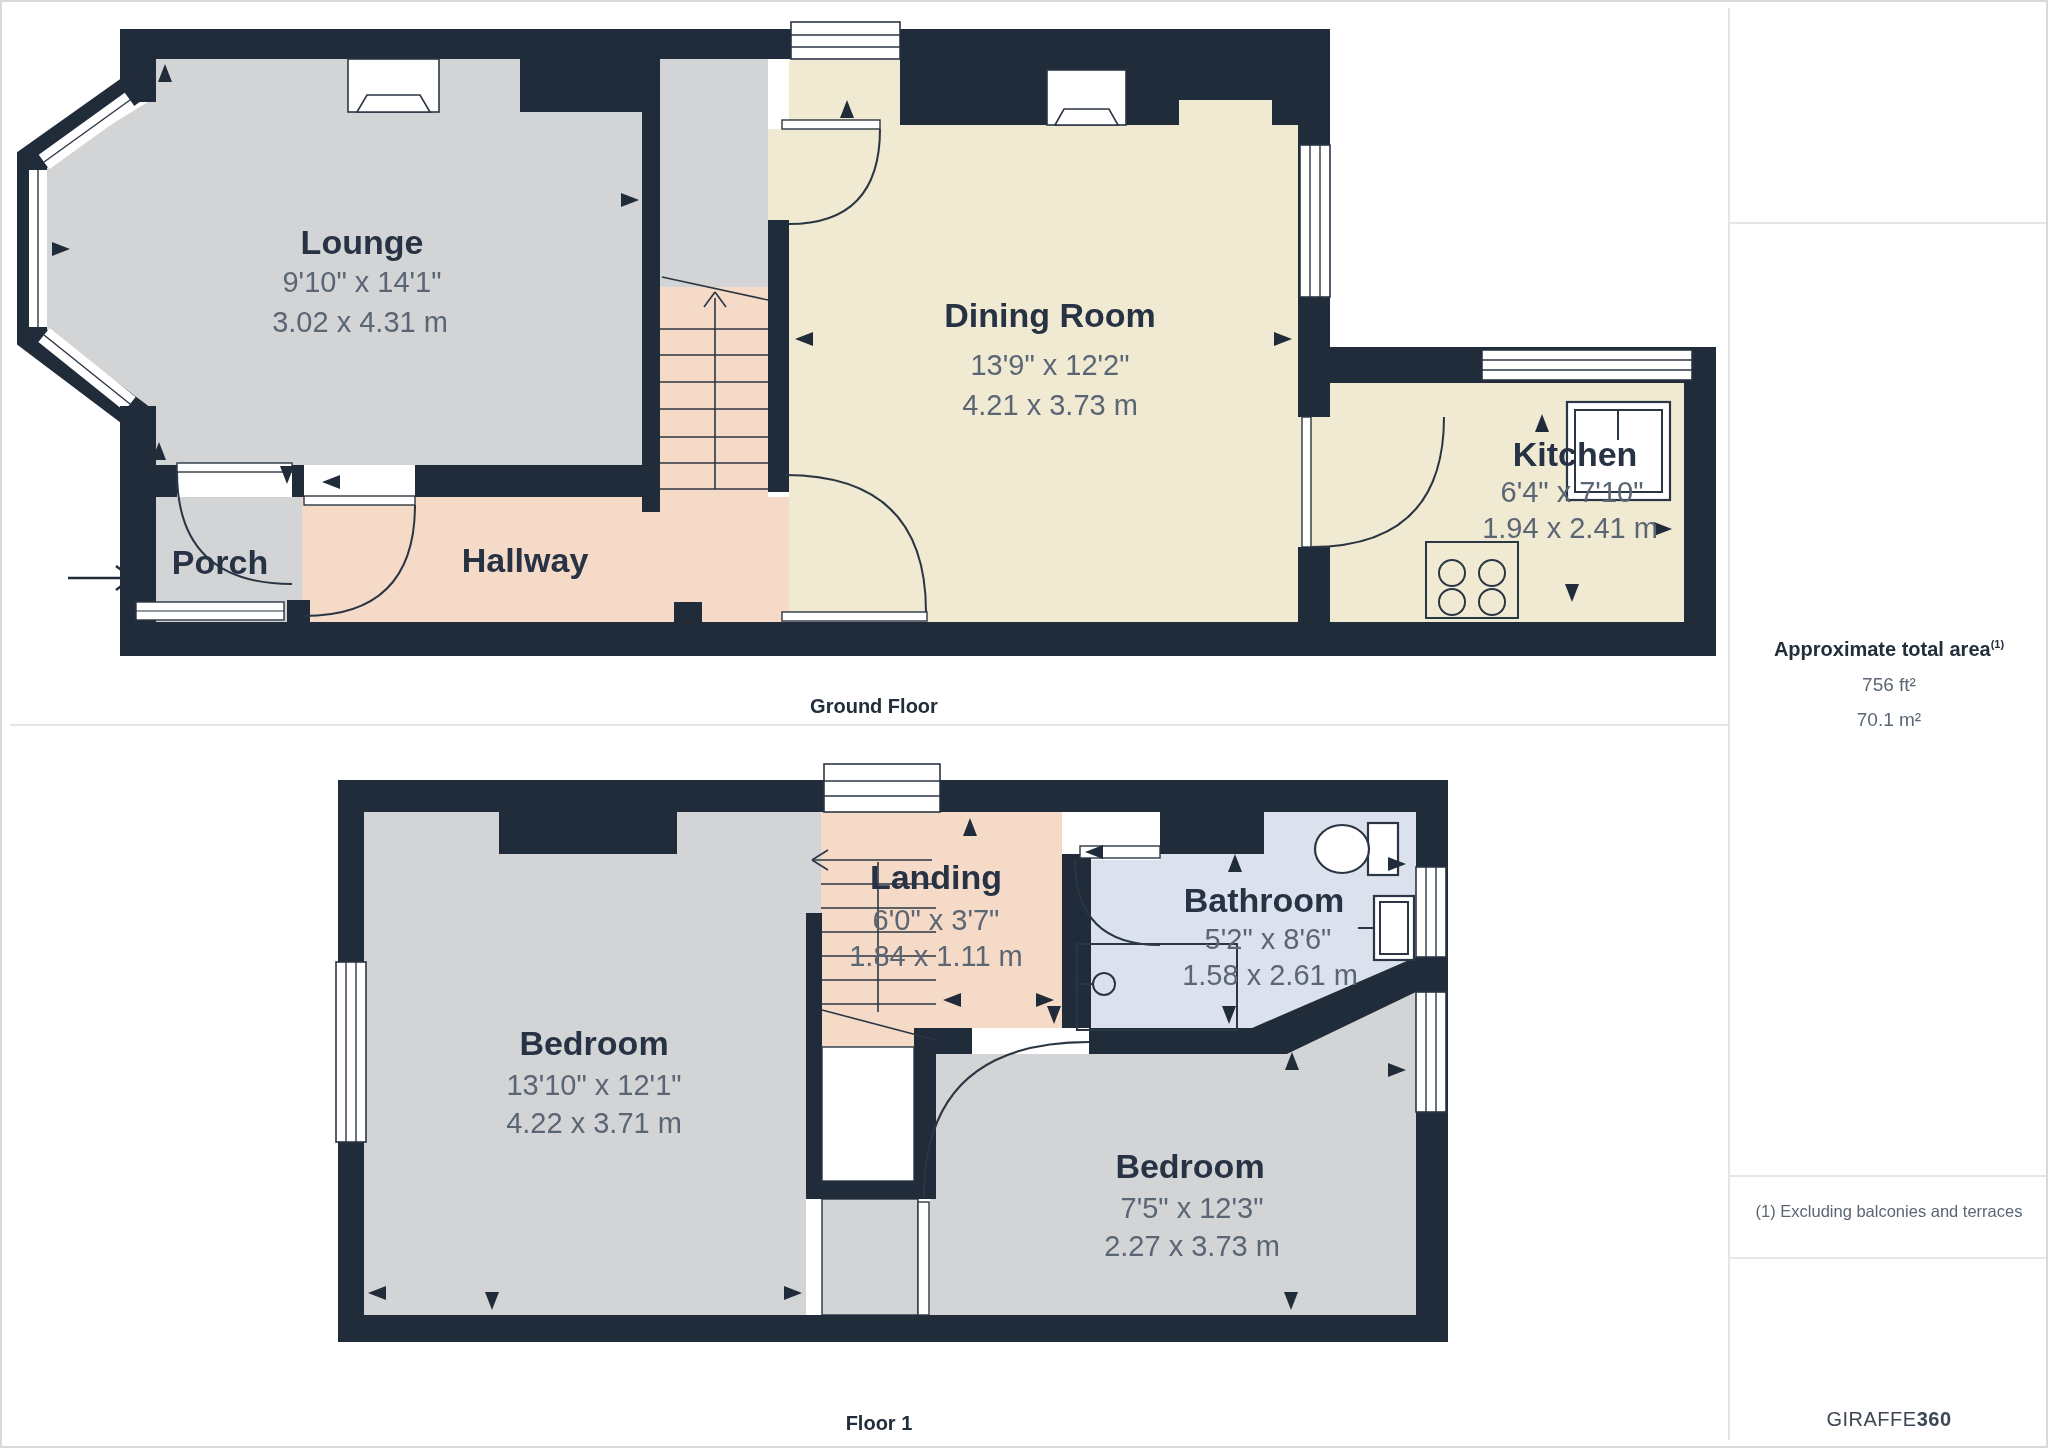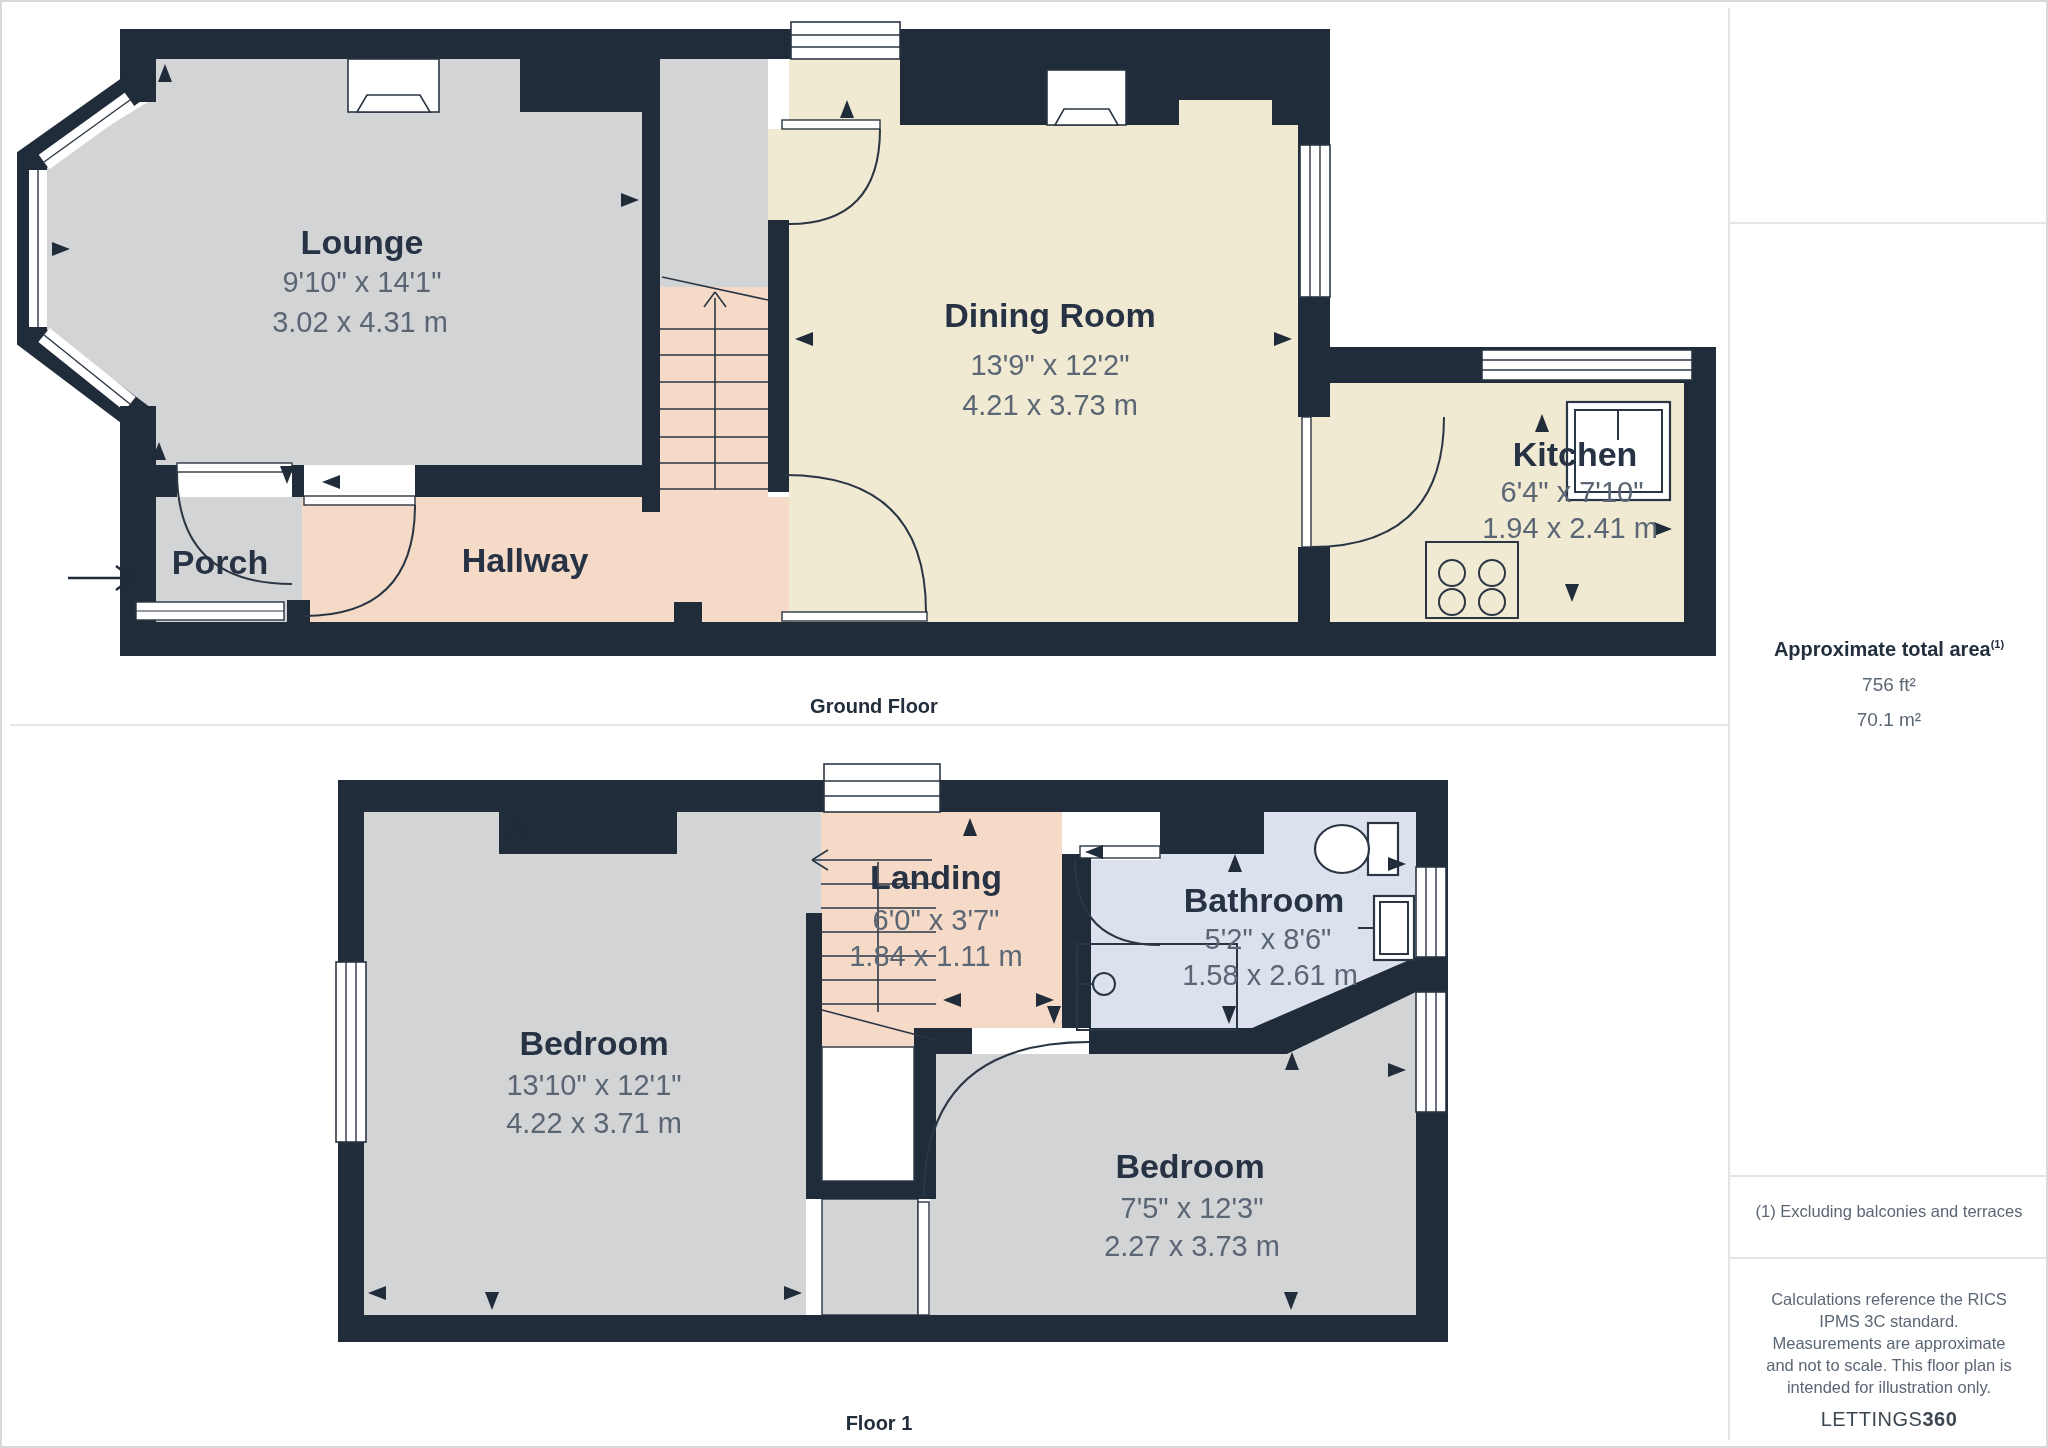--- a/index.html
+++ b/index.html
@@ -344,17 +344,16 @@
   <div class="area-block">
     <div class="area-title"><span>Approximate total area</span><sup>(1)</sup></div>
     <div class="area-val">756 ft²</div>
     <div class="area-val">70.1 m²</div>
   </div>
 
   <div class="sb-div" style="top:1173px"></div>
   <div class="footnote">(1) Excluding balconies and terraces</div>
   <div class="sb-div" style="top:1255px"></div>
 
-  <div class="disclaimer">Calculations reference the RICS IPMS 3C standard. Measurements are approximate and not to scale. This floor plan is intended for illustration only.</div>
-
-  <div class="giraffe"><span>LETTINGS</span><b>360</b></div>
+
+  <div class="giraffe"><span>GIRAFFE</span><b>360</b></div>
 
 </div>
 
 </body></html>

